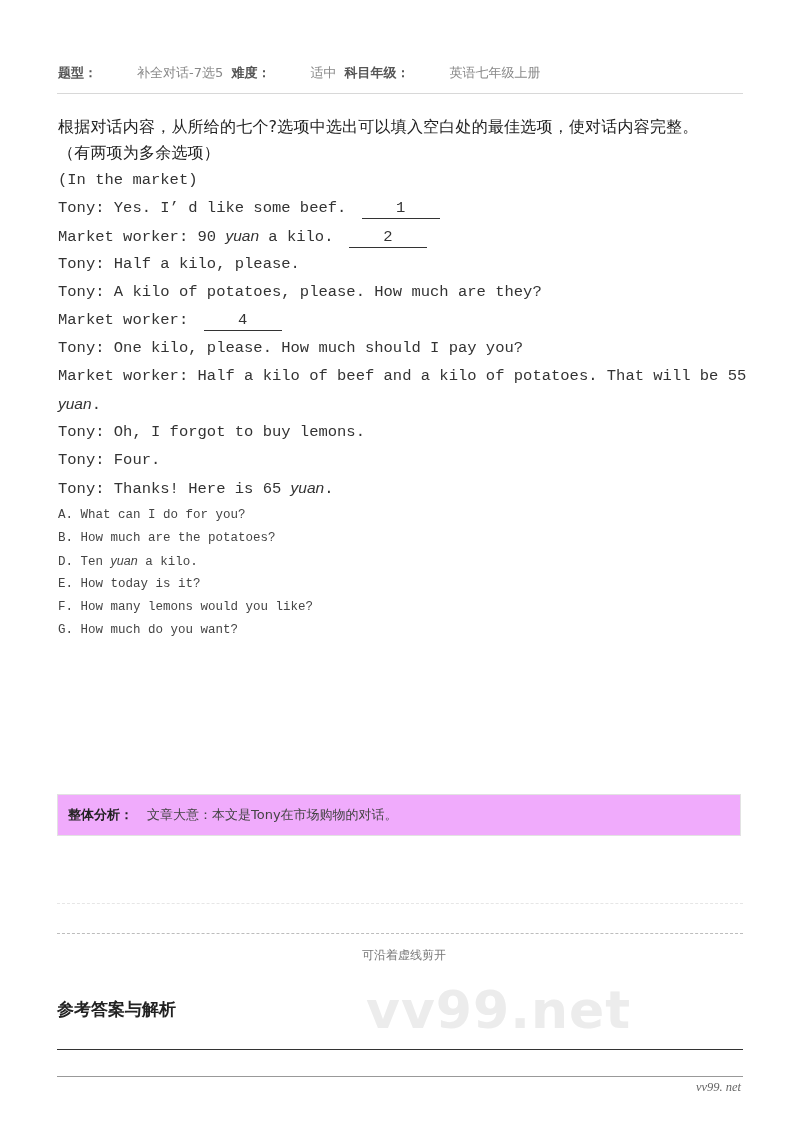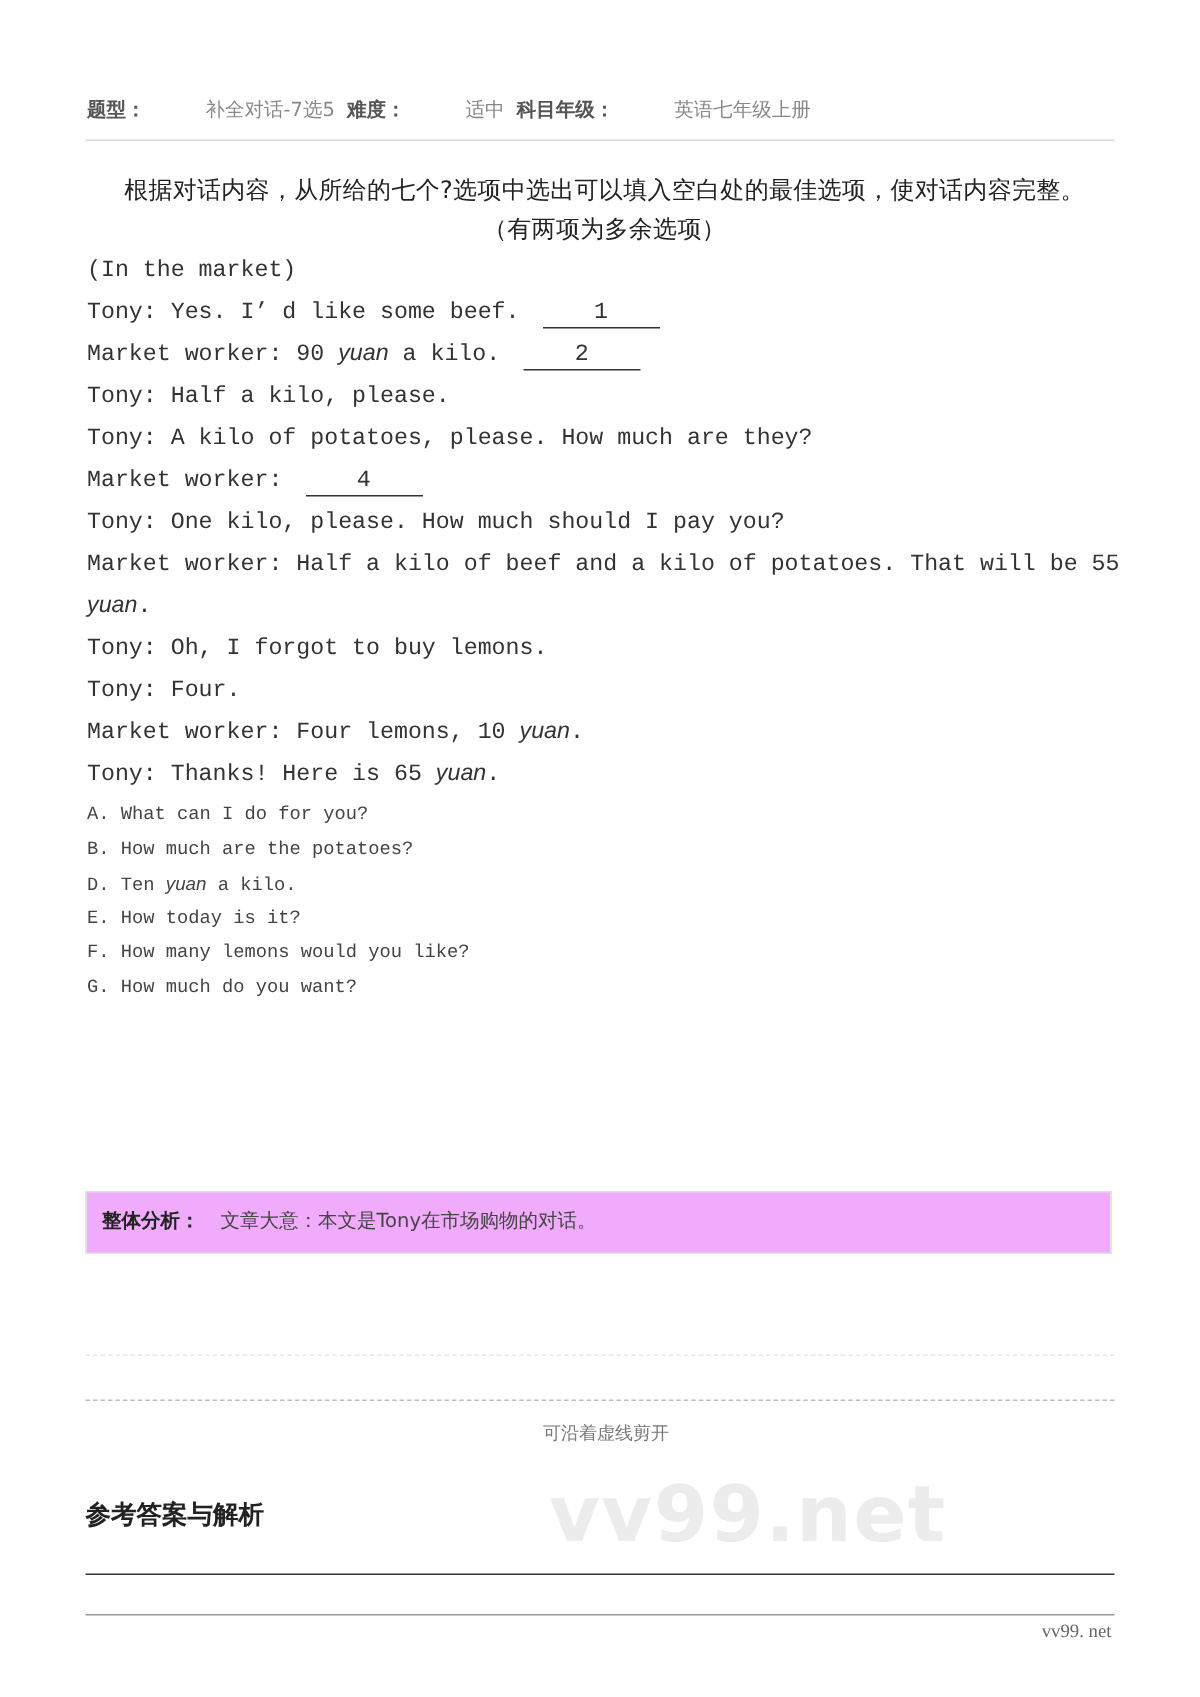--- a/index.html
+++ b/index.html
@@ -6,21 +6,21 @@
   body { width: 800px; height: 1131px; position: relative; overflow: hidden;
          font-family: "Liberation Serif", "DejaVu Serif", serif; color: #333; }
   .meta { position: absolute; left: 58px; top: 64px; font-size: 13px; color: #888;
           font-family: "DejaVu Sans", sans-serif; }
   .meta b { color: #555; font-weight: bold; }
   .meta span { margin-right: 4px; margin-left: 40px; }
   .rule-top { position: absolute; left: 57px; top: 93px; width: 686px; height: 0;
               border-top: 1px solid #d8d8d8; }
   .body { position: absolute; left: 58px; top: 114px; width: 690px; }
   .instr { font-family: "DejaVu Sans", sans-serif; font-size: 16px; color: #222;
-           line-height: 26px; letter-spacing: 0.2px; text-align: center; }
+           line-height: 26px; letter-spacing: 0.2px; }
   .line { font-family: "Liberation Mono", "DejaVu Sans Mono", monospace; font-size: 15.5px;
           color: #333; height: 28px; line-height: 28px; white-space: pre; }
   .it { font-style: italic; font-family: "Liberation Sans", sans-serif; }
   .blank { display: inline-block; width: 78px; border-bottom: 1px solid #333;
            text-align: center; line-height: 20px; margin-left: 6px; }
   .opts { margin-top: 2px; }
   .opt { font-family: "Liberation Mono", "DejaVu Sans Mono", monospace; font-size: 12.5px;
          color: #444; height: 23px; line-height: 23px; white-space: pre; }
   .analysis { position: absolute; left: 57px; top: 794px; width: 684px; height: 42px;
               background: #f0abfc; border: 1px solid #e2e2e2; box-sizing: border-box;
@@ -31,21 +31,21 @@
   .dash2 { position: absolute; left: 57px; top: 933px; width: 686px; border-top: 1px dashed #bdbdbd; }
   .cut { position: absolute; left: 4px; width: 800px; top: 947px; text-align: center;
          font-family: "DejaVu Sans", sans-serif; font-size: 12px; color: #777; }
   .ans-title { position: absolute; left: 57px; top: 998px; font-family: "DejaVu Sans", sans-serif;
                font-size: 17px; font-weight: bold; color: #222; }
   .ans-rule { position: absolute; left: 57px; top: 1026px; width: 686px; border-top: 1.5px solid #333; }
   .watermark { position: absolute; left: 366px; top: 980px; font-family: "DejaVu Sans", sans-serif;
                font-weight: bold; font-size: 52px; color: #ececec; letter-spacing: 1px; z-index: 0; }
   .foot-rule { position: absolute; left: 57px; top: 1076px; width: 686px; border-top: 1px solid #999; }
   .foot { position: absolute; right: 59px; top: 1080px; font-family: "Liberation Serif", serif;
-          font-size: 12.5px; color: #666; }
+          font-style: italic; font-size: 12.5px; color: #666; }
   .fg { position: relative; z-index: 1; }
 </style>
 </head>
 <body>
 
 <div class="meta">
   <b>题型：</b><span>补全对话-7选5</span>
   <b>难度：</b><span>适中</span>
   <b>科目年级：</b><span>英语七年级上册</span>
 </div>
@@ -59,21 +59,20 @@
   <div class="line"><span>Tony: Yes. I’ d like some beef.</span> <span class="blank">1</span></div>
   <div class="line"><span>Market worker: 90 </span><span class="it">yuan</span><span> a kilo.</span> <span class="blank">2</span></div>
   <div class="line"><span>Tony: Half a kilo, please.</span></div>
   <div class="line"><span>Tony: A kilo of potatoes, please. How much are they?</span></div>
   <div class="line"><span>Market worker:</span> <span class="blank">4</span></div>
   <div class="line"><span>Tony: One kilo, please. How much should I pay you?</span></div>
   <div class="line"><span>Market worker: Half a kilo of beef and a kilo of potatoes. That will be 55</span></div>
   <div class="line"><span class="it">yuan</span><span>.</span></div>
   <div class="line"><span>Tony: Oh, I forgot to buy lemons.</span></div>
   <div class="line"><span>Tony: Four.</span></div>
-  <div class="line"><span>Market worker: Four lemons, 10 </span><span class="it">yuan</span><span>.</span></div>
   <div class="line"><span>Tony: Thanks! Here is 65 </span><span class="it">yuan</span><span>.</span></div>
 
   <div class="opts">
     <div class="opt"><span>A.</span> <span>What can I do for you?</span></div>
     <div class="opt"><span>B.</span> <span>How much are the potatoes?</span></div>
     <div class="opt"><span>D.</span> <span>Ten </span><span class="it">yuan</span><span> a kilo.</span></div>
     <div class="opt"><span>E.</span> <span>How today is it?</span></div>
     <div class="opt"><span>F.</span> <span>How many lemons would you like?</span></div>
     <div class="opt"><span>G.</span> <span>How much do you want?</span></div>
   </div>

